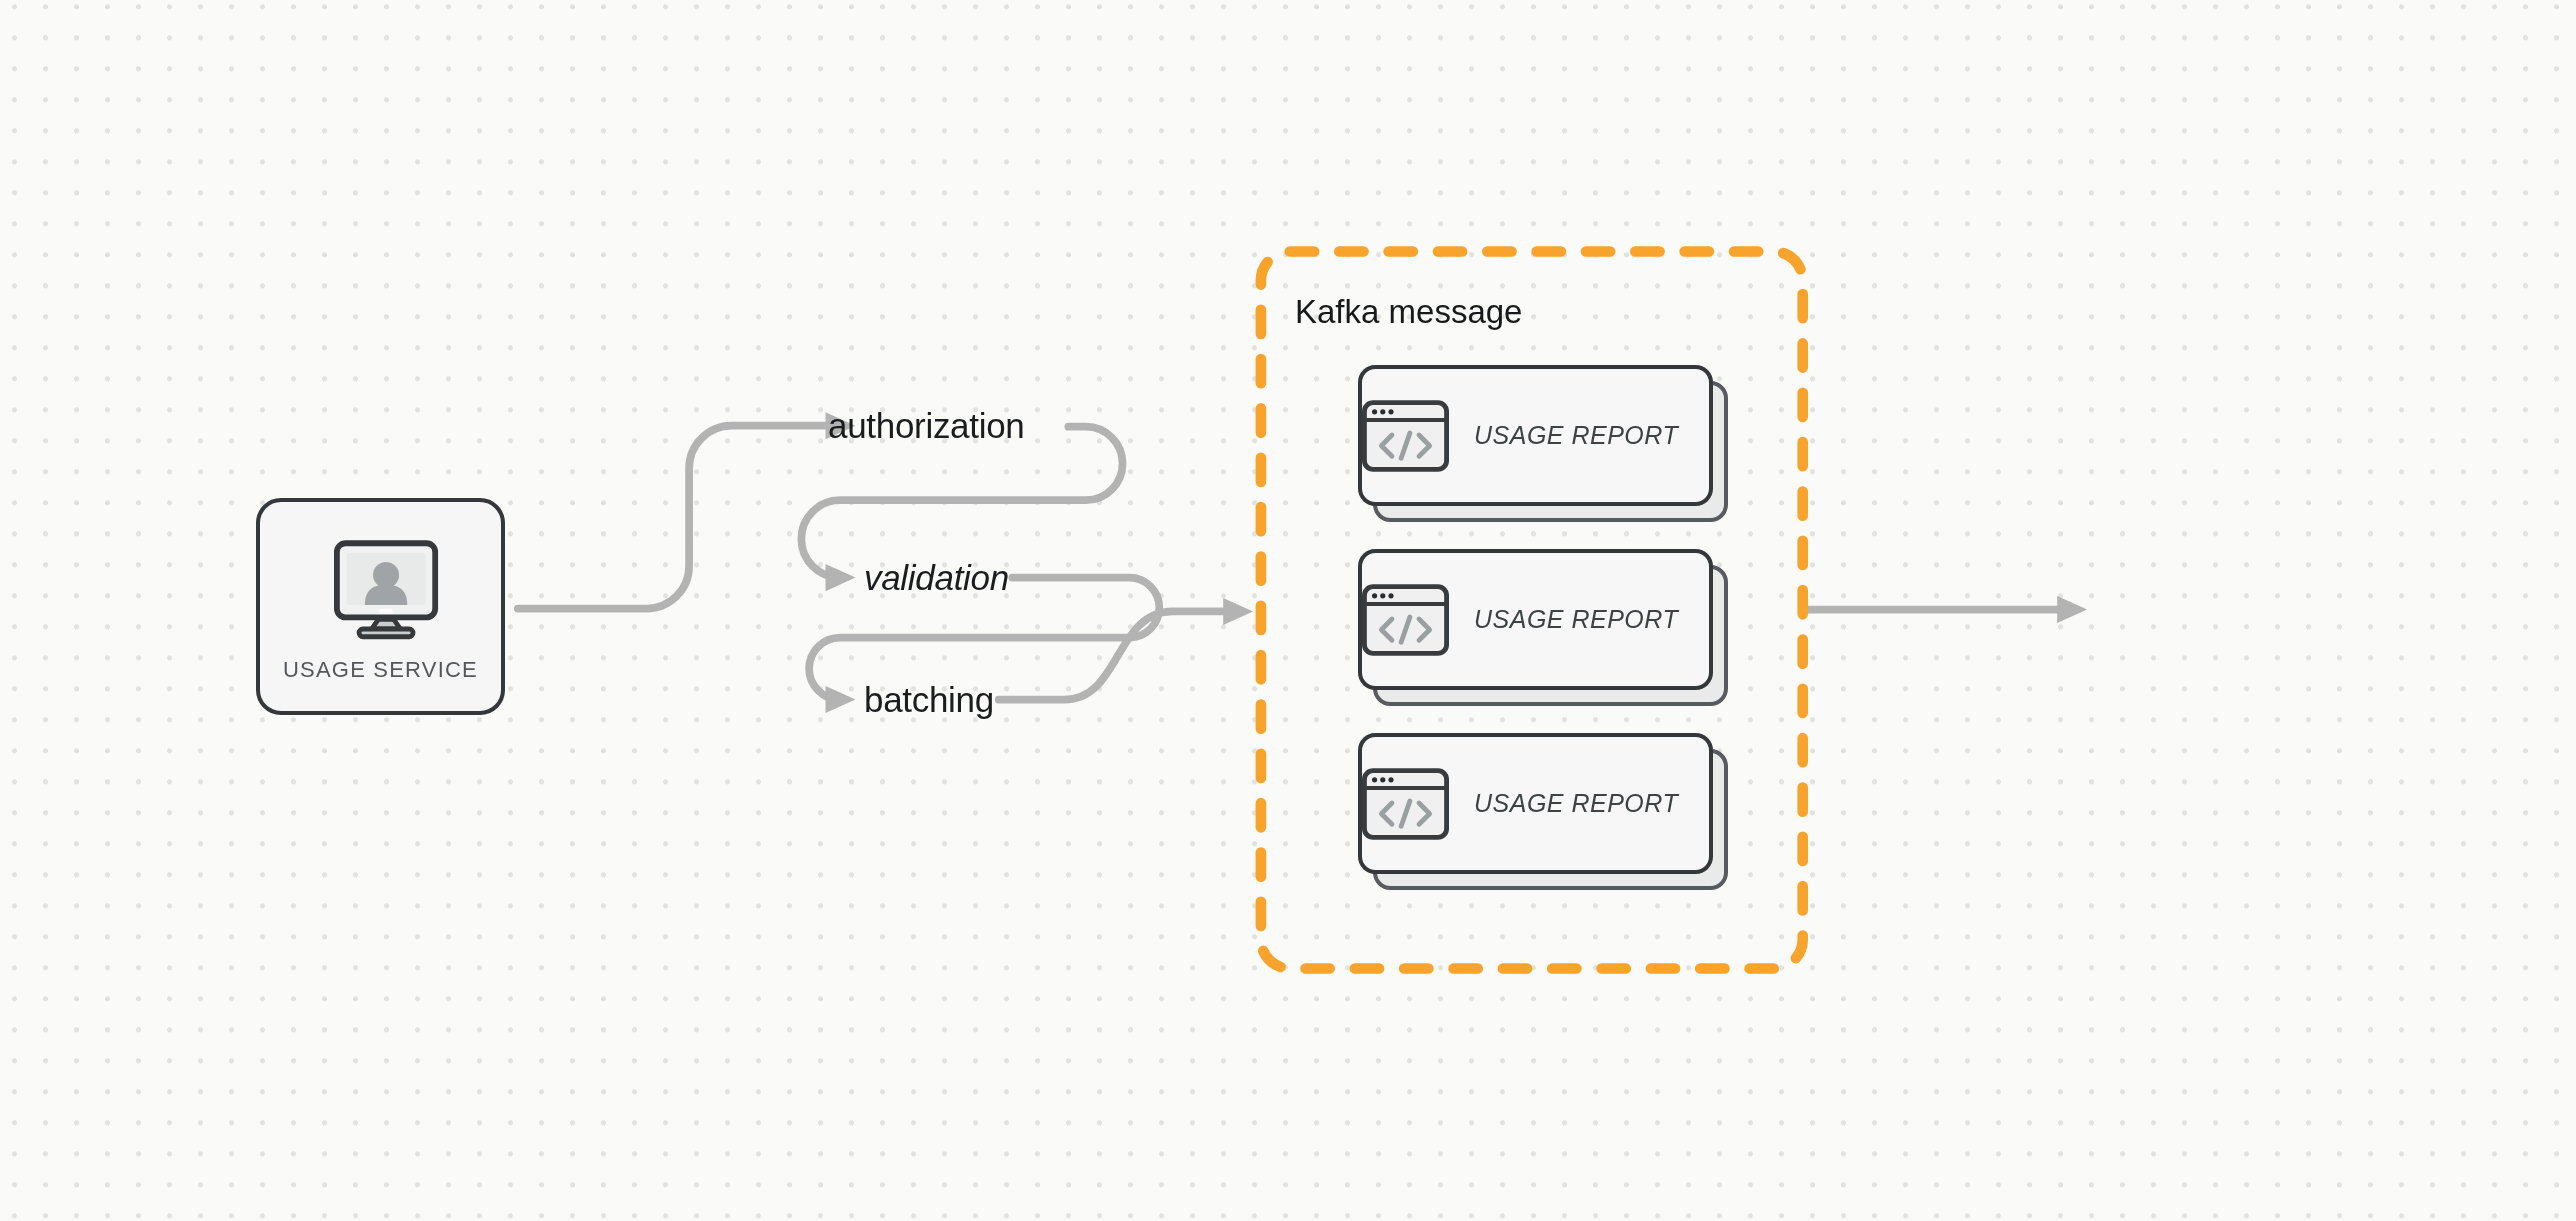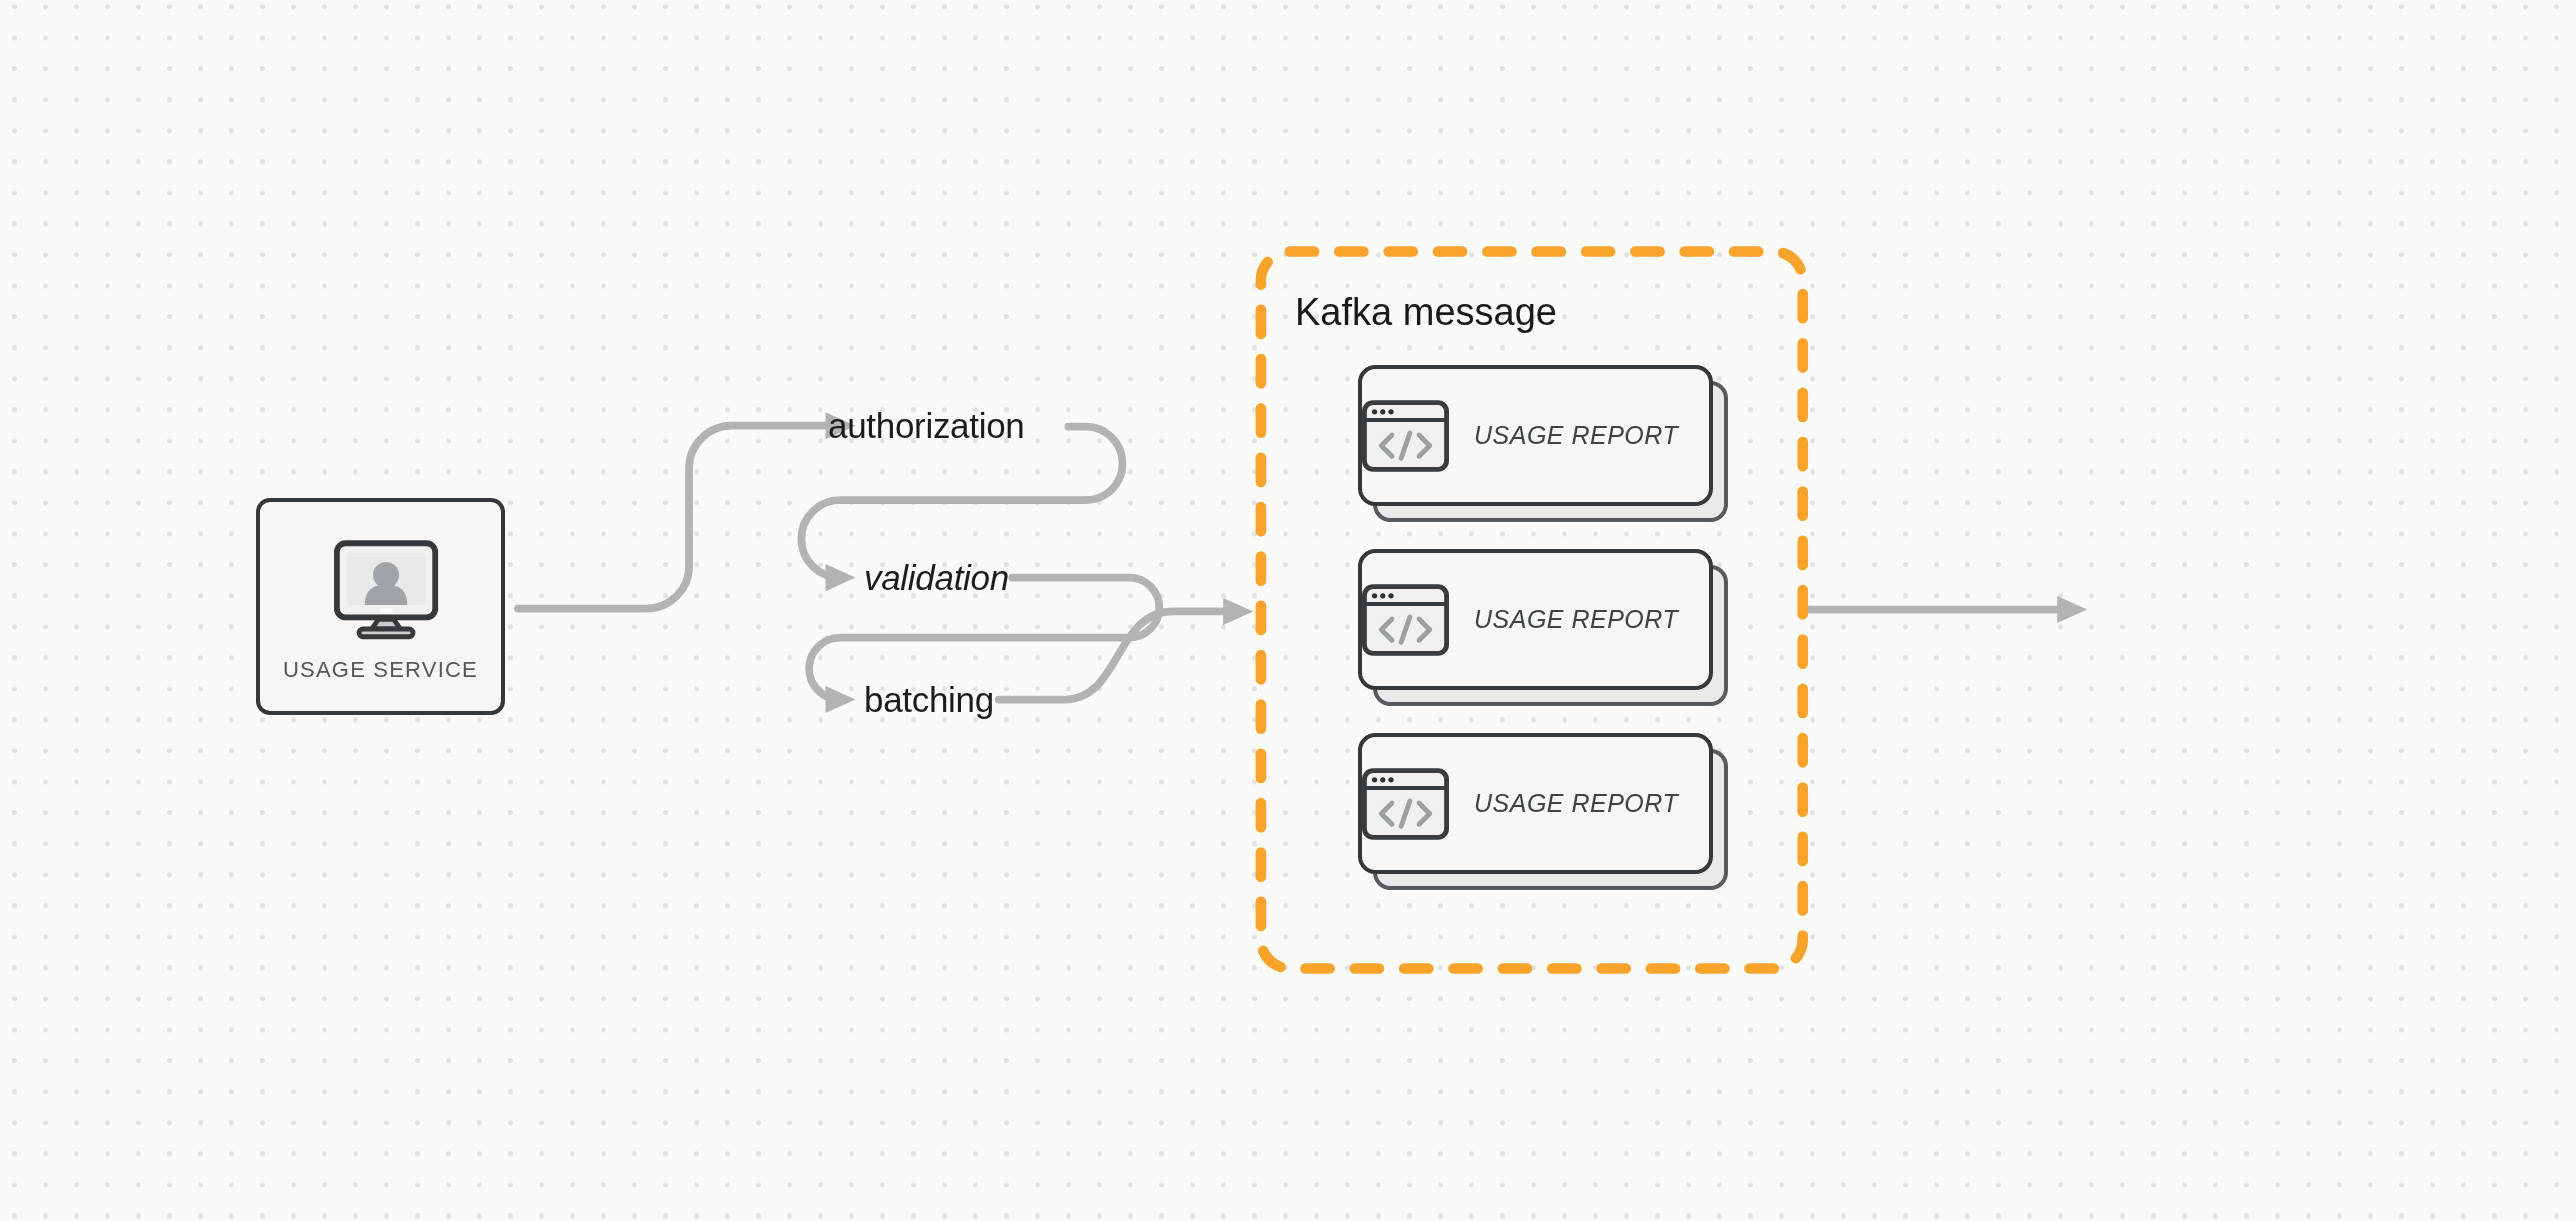--- a/index.html
+++ b/index.html
@@ -5,30 +5,30 @@
   html,body{margin:0;padding:0;background:#fafaf9;}
   .canvas{
     position:relative;width:2576px;height:1221px;overflow:hidden;
     background-color:#fafaf9;
     background-image:radial-gradient(circle, #e2e2e1 2.3px, rgba(0,0,0,0) 2.4px);
     background-size:31px 31px;background-position:-1px -8.7px;
     font-family:"Liberation Sans","DejaVu Sans",sans-serif;
   }
   svg.layer{position:absolute;left:0;top:0;}
   .node{position:absolute;box-sizing:border-box;background:#f5f6f5;}
-  .usage-service{left:256px;top:498px;width:249px;height:217px;border:4.8px solid #34383b;border-radius:14px;}
+  .usage-service{left:256px;top:498px;width:249px;height:217px;border:4.8px solid #34383b;border-radius:25px;}
   .kafka-node{left:2097px;top:470px;width:219px;height:278px;border:5.8px solid #383c3f;border-radius:17.4px;}
   .node-icon{position:absolute;}
   .monitor-icon{left:74px;top:37px;}
   .kafka-logo{left:43px;top:31px;}
   .node-label{position:absolute;left:0;width:100%;text-align:center;color:#54585b;}
   .usage-service .node-label{top:675px_;top:155px;font-size:22px;letter-spacing:1.2px;}
   .kafka-node .node-label{top:197px;font-size:23px;letter-spacing:2.4px;color:#4d5154;}
   .flow-label{position:absolute;transform:translateY(-50%);font-size:35px;font-weight:500;color:#1a1c1e;letter-spacing:-0.3px;white-space:nowrap;}
-  .group-title{position:absolute;left:1295px;top:312px;transform:translateY(-50%);font-size:38px;font-weight:500;color:#17191b;white-space:nowrap;}
+  .group-title{position:absolute;left:1295px;top:312px;transform:translateY(-50%);font-size:33px;font-weight:500;color:#17191b;white-space:nowrap;}
   .msg-card{position:absolute;left:1358px;width:355px;height:141px;}
   .card-back{position:absolute;left:14.5px;top:15.5px;width:100%;height:100%;box-sizing:border-box;
     background:#e9eaea;border:4.8px solid #575b5e;border-radius:17.4px;}
   .card-front{position:absolute;left:0;top:0;width:100%;height:100%;box-sizing:border-box;
     background:#f6f7f6;border:4.8px solid #34383b;border-radius:17.4px;
     display:flex;align-items:center;gap:25px;}
   .card-label{font-size:25px;font-style:italic;font-weight:500;letter-spacing:0.5px;color:#3d4245;white-space:nowrap;}
 </style>
 </head>
 <body>

